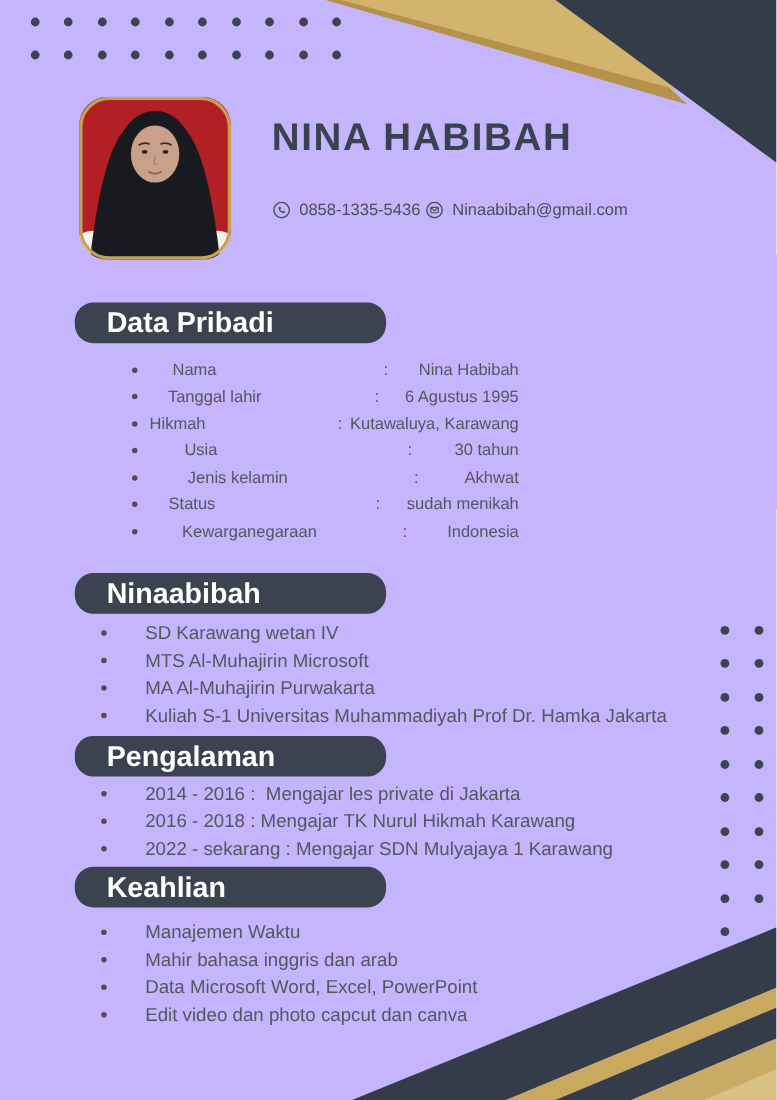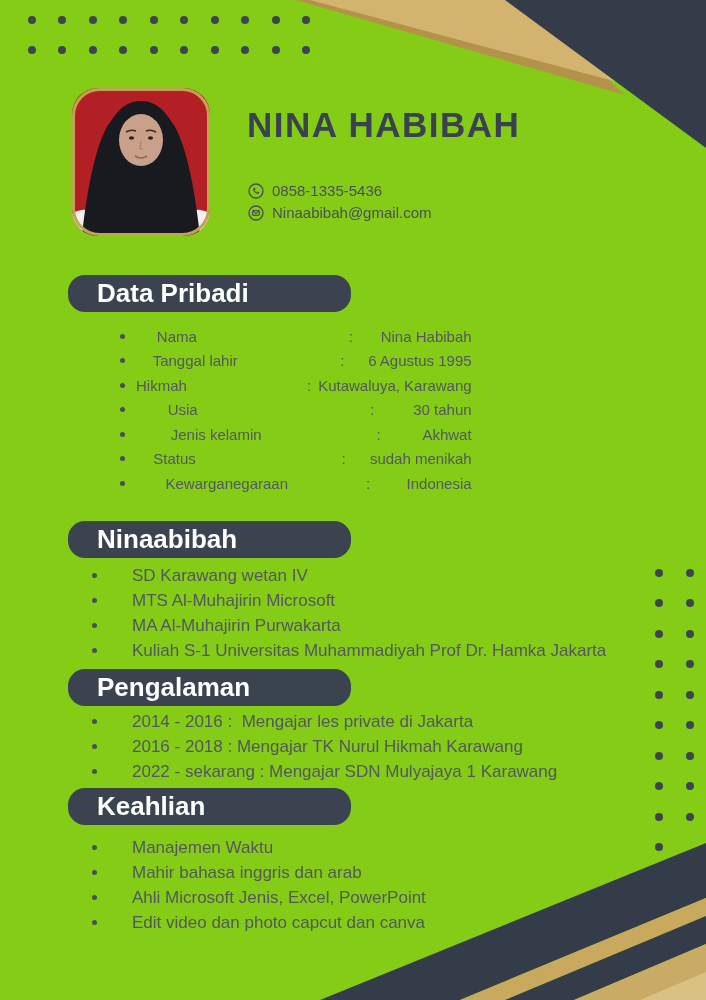--- a/index.html
+++ b/index.html
@@ -1,28 +1,28 @@
 <!DOCTYPE html>
 <html style="--navy: #3b4250; --navy_corner: #353c49; --gold: #d3b46f; --gold_shadow: #b5924a; --gold_corner: #c9ab66; --gold_corner_light: #d9c083; --photo_red: #b22026; --heading_text: #3a4150; --body_text: #53575e; --section_bar_text: #ffffff; --dot: #3e444e;"><head>
 <meta charset="utf-8">
 <style>
   html,body{margin:0;padding:0;background:#ffffff;}
   .page{
-    position:relative;width:706px;height:1000px;background:#84cc16;overflow:hidden;
+    position:relative;width:706px;height:1000px;background:#c4b5fd;overflow:hidden;
     font-family:"Liberation Sans", sans-serif;
   }
   .decor{position:absolute;left:0;top:0;z-index:0;}
   
   .photo{position:absolute;left:72px;top:88px;width:138px;height:148px;z-index:2;}
   .name{
     position:absolute;left:247px;top:105px;margin:0;z-index:2;
     font-size:35px;font-weight:700;letter-spacing:1.5px;color:var(--heading_text);
   }
   .contact{
-    position:absolute;left:248px;top:182px;z-index:2;display:flex;flex-direction:column;gap:5px;
+    position:absolute;left:248px;top:182px;z-index:2;display:flex;flex-direction:row;gap:5px;
     font-size:15px;color:#4a4f58;
   }
   .contact-row{display:flex;align-items:center;gap:8px;}
   .contact-row svg{flex:0 0 auto;color:#4a4f58;}
   
   .section-bar{
     position:absolute;left:68px;width:283px;height:37px;z-index:2;box-sizing:border-box;
     background:var(--navy);border-radius:17px;color:var(--section_bar_text);
     font-size:26px;font-weight:700;line-height:36px;padding-left:29px;
   }
@@ -218,17 +218,17 @@
     <div class="item"><span class="bullet"></span><span>2016 - 2018 : Mengajar TK Nurul Hikmah Karawang</span></div>
     <div class="item"><span class="bullet"></span><span>2022 - sekarang : Mengajar SDN Mulyajaya 1 Karawang</span></div>
   </div>
 
   <div class="section-bar bar-keah">
     <span>Keahlian</span>
   </div>
   <div class="plain-list list-keah">
     <div class="item"><span class="bullet"></span><span>Manajemen Waktu</span></div>
     <div class="item"><span class="bullet"></span><span>Mahir bahasa inggris dan arab</span></div>
-    <div class="item"><span class="bullet"></span><span>Ahli Microsoft Jenis, Excel, PowerPoint</span></div>
+    <div class="item"><span class="bullet"></span><span>Data Microsoft Word, Excel, PowerPoint</span></div>
     <div class="item"><span class="bullet"></span><span>Edit video dan photo capcut dan canva</span></div>
   </div>
 
 </div>
 
 </body></html>

